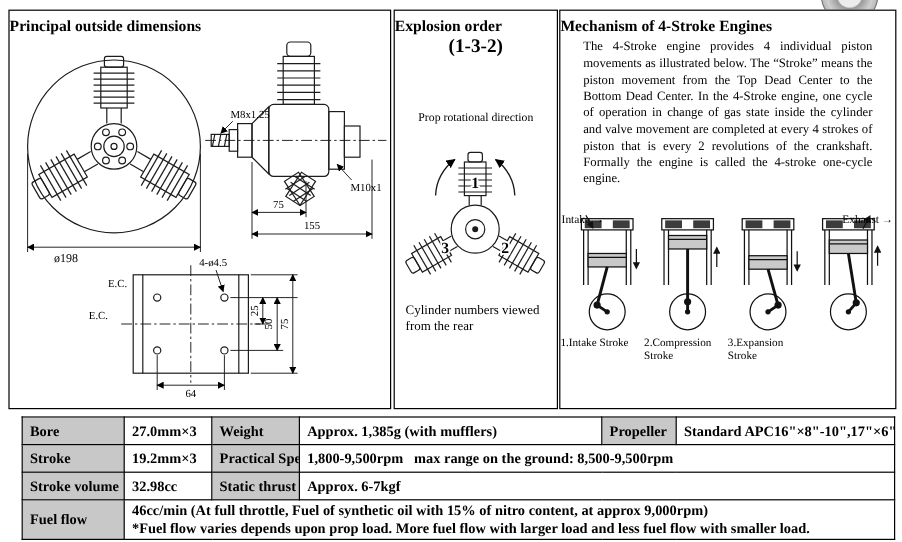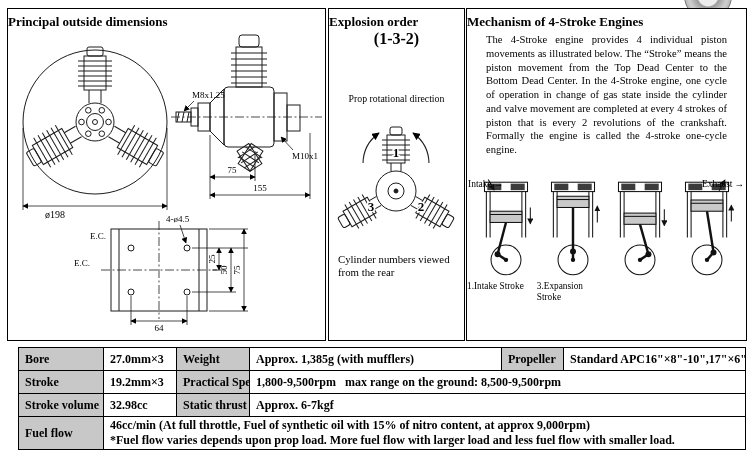--- a/index.html
+++ b/index.html
@@ -320,20 +320,21 @@
           <circle cx="31" cy="86" r="1.8" fill="#111"></circle>
           <circle cx="38" cy="78" r="3.2" fill="#111" stroke="none"></circle>
           <path d="M44,12 L50,1" marker-end="url(#m4)"></path>
           <line x1="57" y1="45" x2="57" y2="28" marker-end="url(#m4)"></line>
         </g>
       </svg>
     </div>
 
     <div class="mech-labels">
       <div class="stroke-label">1.Intake Stroke</div>
+      <div class="stroke-label">2.Compression Stroke</div>
       <div class="stroke-label">3.Expansion Stroke</div>
     </div>
   </section>
 
   <table class="spec">
     <colgroup>
       <col style="width:85px">
         <col style="width:73px">
         <col style="width:73px">
       <col style="width:252px">

